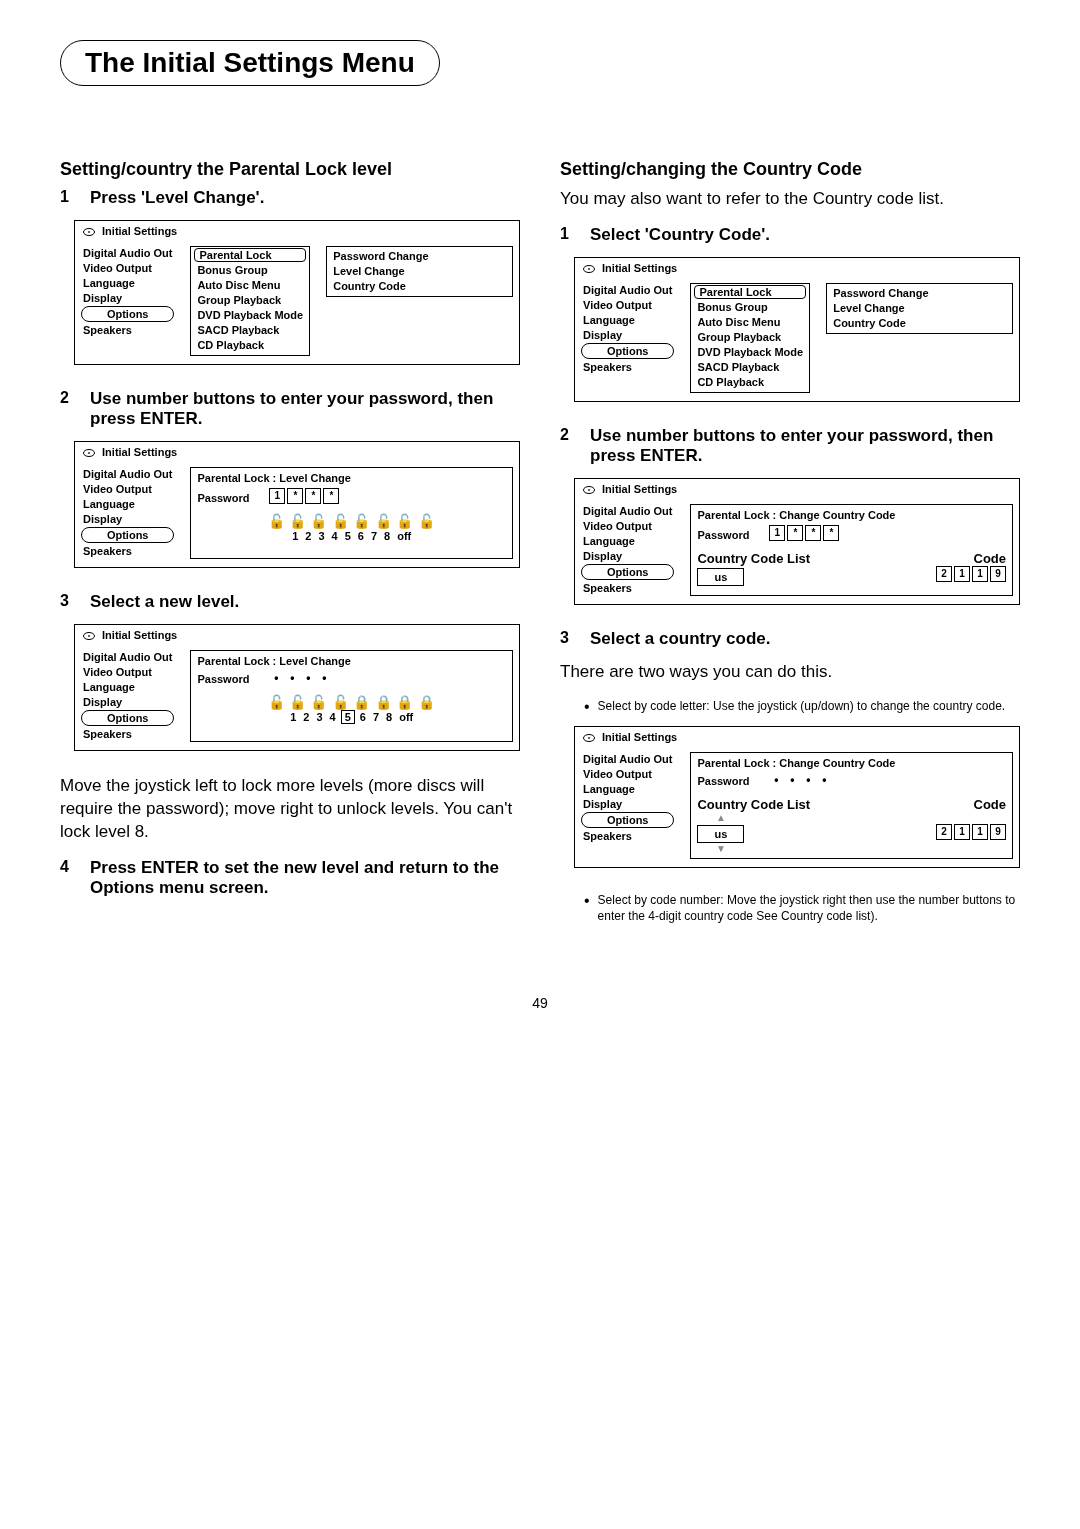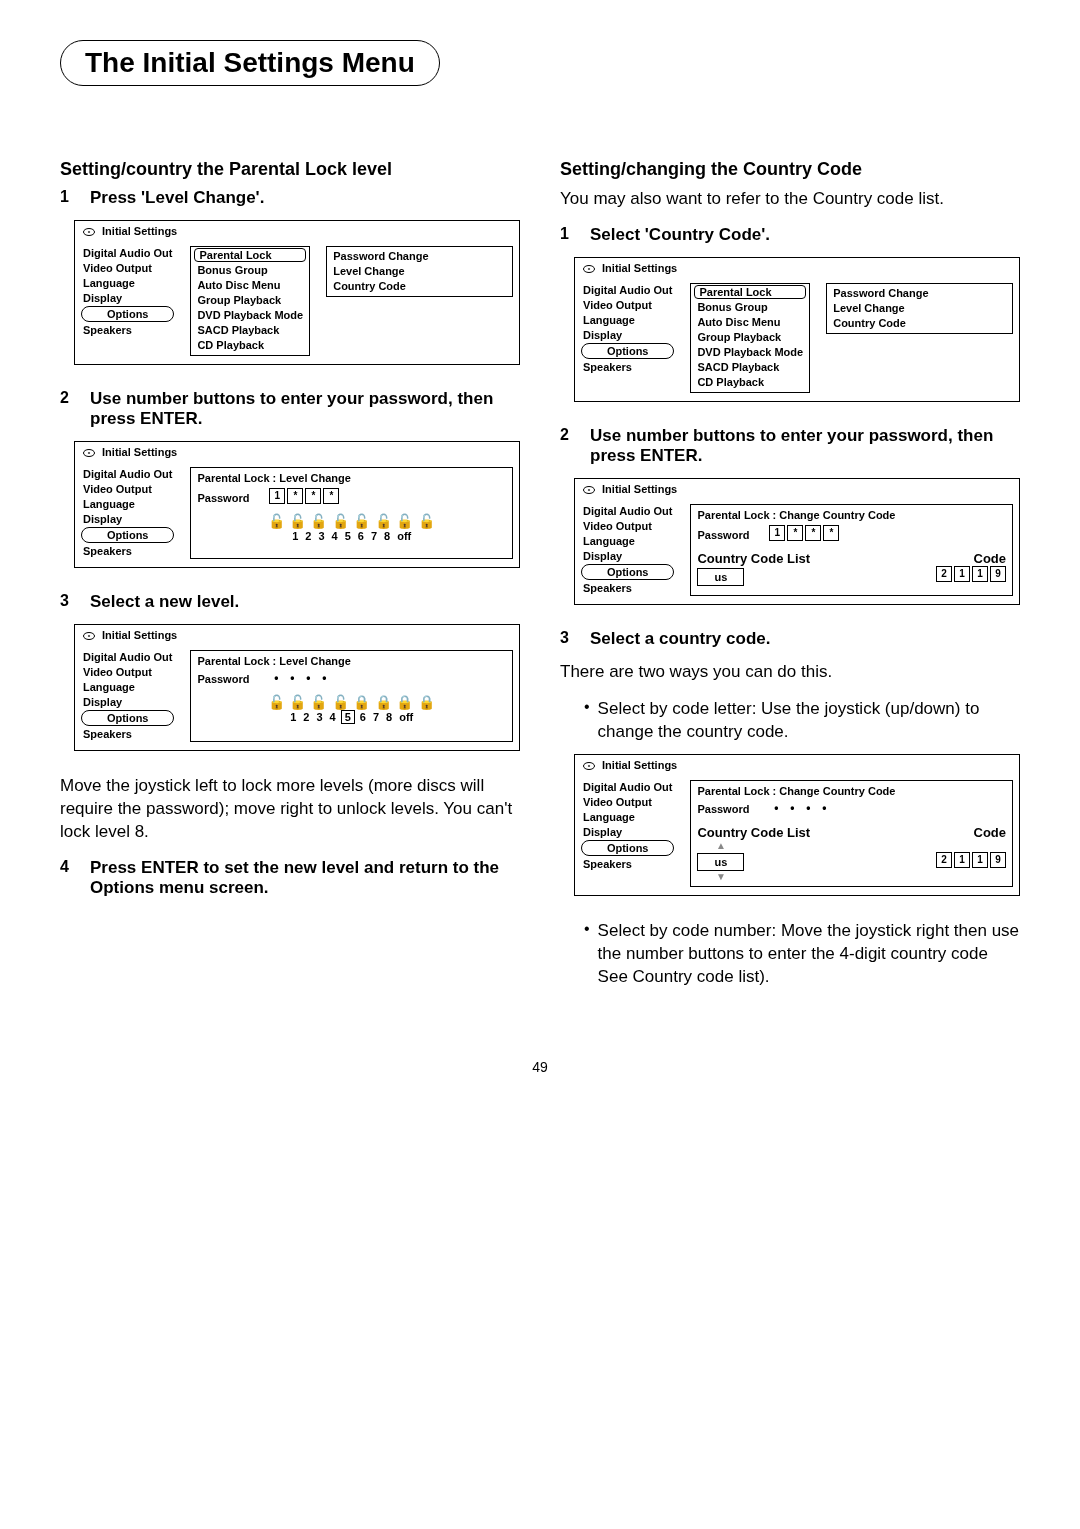--- a/index.html
+++ b/index.html
@@ -7,21 +7,21 @@
   .columns { display: flex; gap: 40px; }
   .col { flex: 1; }
   .section-heading { font-size: 18px; font-weight: bold; margin: 0 0 8px 0; }
   .body-text { font-size: 17px; margin: 0 0 14px 0; line-height: 1.35; }
   .step-num { font-weight: bold; display: inline-block; width: 18px; }
   .step-text { font-weight: bold; font-size: 17px; }
   .step-line { margin: 0 0 12px 0; display:flex; gap:12px;}
   .step-col { flex:1;}
   .bullet-line { margin: 0 0 10px 24px; display:flex; gap:8px; }
   .bullet { flex:0 0 auto; }
-  .bullet-text { flex:1; font-size:17px; line-height:1.35; }
+  .bullet-text { flex:1; font-size:12px; line-height:1.35; }
   
   .osd { border: 1px solid #000; margin: 8px 0 24px 14px; font-size: 11px; font-weight: bold; }
   .osd-header { padding: 4px 8px; }
   .osd-header svg { vertical-align: middle; margin-right:4px;}
   .osd-body { display: flex; padding: 4px 6px 8px 6px; gap: 16px; }
   .osd-left { flex: 0 0 88px; }
   .osd-item { padding: 1px 2px; margin-bottom: 1px; white-space:nowrap;}
   .osd-item.boxed { border: 1px solid #000; border-radius: 8px; padding: 1px 5px; display: block; text-align: center; }
   .osd-mid { flex: 0 0 auto; border: 1px solid #000; padding: 2px 4px; height: fit-content; }
   .osd-mid .osd-item.boxed-inner { border:1px solid #000; border-radius:4px; padding:0 4px; margin:-1px -1px 1px -1px; }

